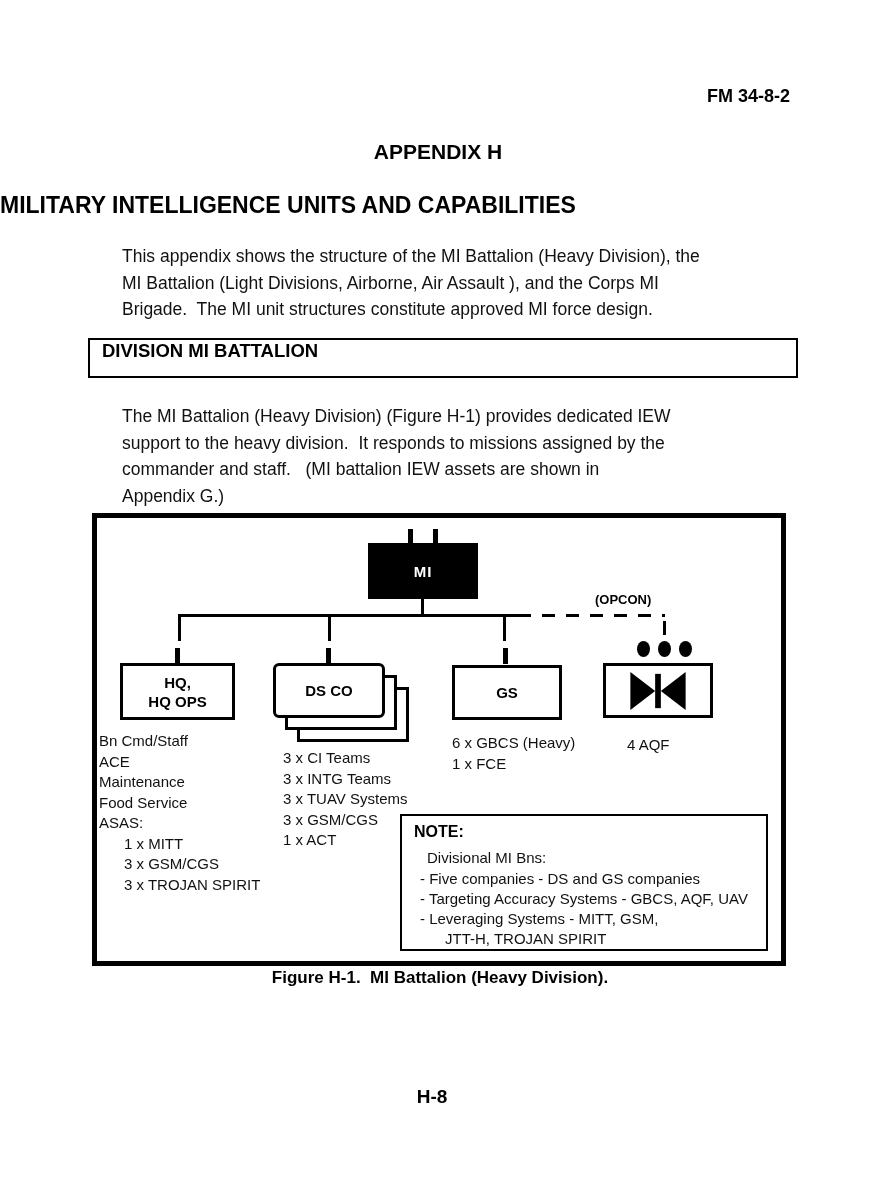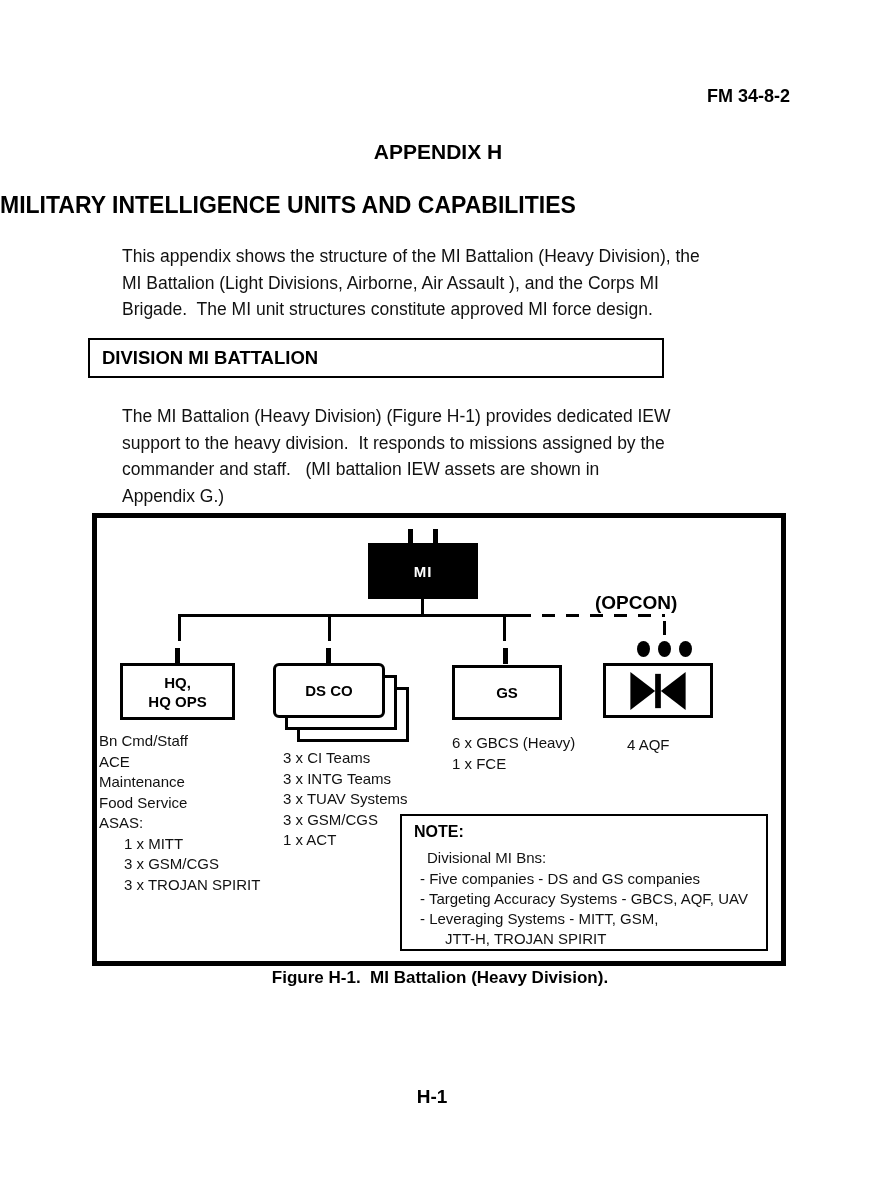--- a/index.html
+++ b/index.html
@@ -8,43 +8,43 @@
     font-family:"Liberation Sans",sans-serif;color:#000;overflow:hidden;
   }
   .abs{position:absolute;}
   
   #doc-ref{top:86px;right:90px;font-size:18px;font-weight:bold;}
   #appendix-heading{top:140px;left:0;width:876px;text-align:center;font-size:21px;font-weight:bold;}
   #page-title{top:192px;left:0;width:876px;text-align:left;font-size:23px;font-weight:bold;}
   .para{white-space:pre;font-size:17.5px;line-height:26.5px;color:#111;}
   #intro-paragraph{top:243px;left:122px;}
   #section-heading-box{
-    top:338px;left:88px;width:576px;height:40px;border:2.5px solid #000;
-    box-sizing:border-box;display:flex;align-items:center;
+    top:338px;left:88px;width:710px;height:40px;border:2.5px solid #000;
+    box-sizing:border-box;display:flex;align-items:flex-start;
   }
   #section-heading{font-size:18.5px;font-weight:bold;padding-left:12px;}
   #section-paragraph{top:403px;left:122px;}
   
   #org-chart-figure{
     top:513px;left:92px;width:694px;height:453px;border:5px solid #000;box-sizing:border-box;
   }
   .line{background:#000;}
   #mi-root-box{
     left:271px;top:25px;width:110px;height:56px;background:#000;color:#fff;
     display:flex;align-items:center;justify-content:center;
     font-size:15px;font-weight:bold;letter-spacing:1px;
   }
   .echelon-tick{width:5px;height:14px;top:11px;background:#000;}
   #mi-drop{left:324px;top:81px;width:3px;height:16px;}
   #connector-h{left:81px;top:96px;width:340px;height:3px;}
   #connector-dashed{
     left:421px;top:96px;width:147px;height:3px;
     background:repeating-linear-gradient(90deg,#000 0 13px,transparent 13px 24px);
   }
-  #opcon-label{left:498px;top:74px;font-size:19px;font-weight:bold;}
+  #opcon-label{left:498px;top:74px;font-size:13px;font-weight:bold;}
   .drop{width:3px;height:27px;top:96px;background:#000;}
   .stub{width:5px;height:16px;top:130px;background:#000;}
   #opcon-vdash{left:566px;top:103px;width:3px;height:14px;background:#000;}
   .dot{width:13px;height:16px;border-radius:50%;background:#000;top:123px;}
   .unit-box{
     border:3px solid #000;background:#fff;box-sizing:border-box;
     display:flex;align-items:center;justify-content:center;
     font-size:15px;font-weight:bold;text-align:center;
     white-space:pre-line;line-height:19px;
   }
@@ -157,15 +157,15 @@
       <div class="abs" id="note-heading">Divisional MI Bns:</div>
       <div class="abs" id="note-items">- Five companies - DS and GS companies
 - Targeting Accuracy Systems - GBCS, AQF, UAV
 - Leveraging Systems - MITT, GSM,
       JTT-H, TROJAN SPIRIT</div>
     </div>
 
   </div>
 
   <div class="abs" id="figure-caption">Figure H-1.  MI Battalion (Heavy Division).</div>
-  <div class="abs" id="page-number">H-1</div>
+  <div class="abs" id="page-number">H-8</div>
 
 </div>
 
 </body></html>

